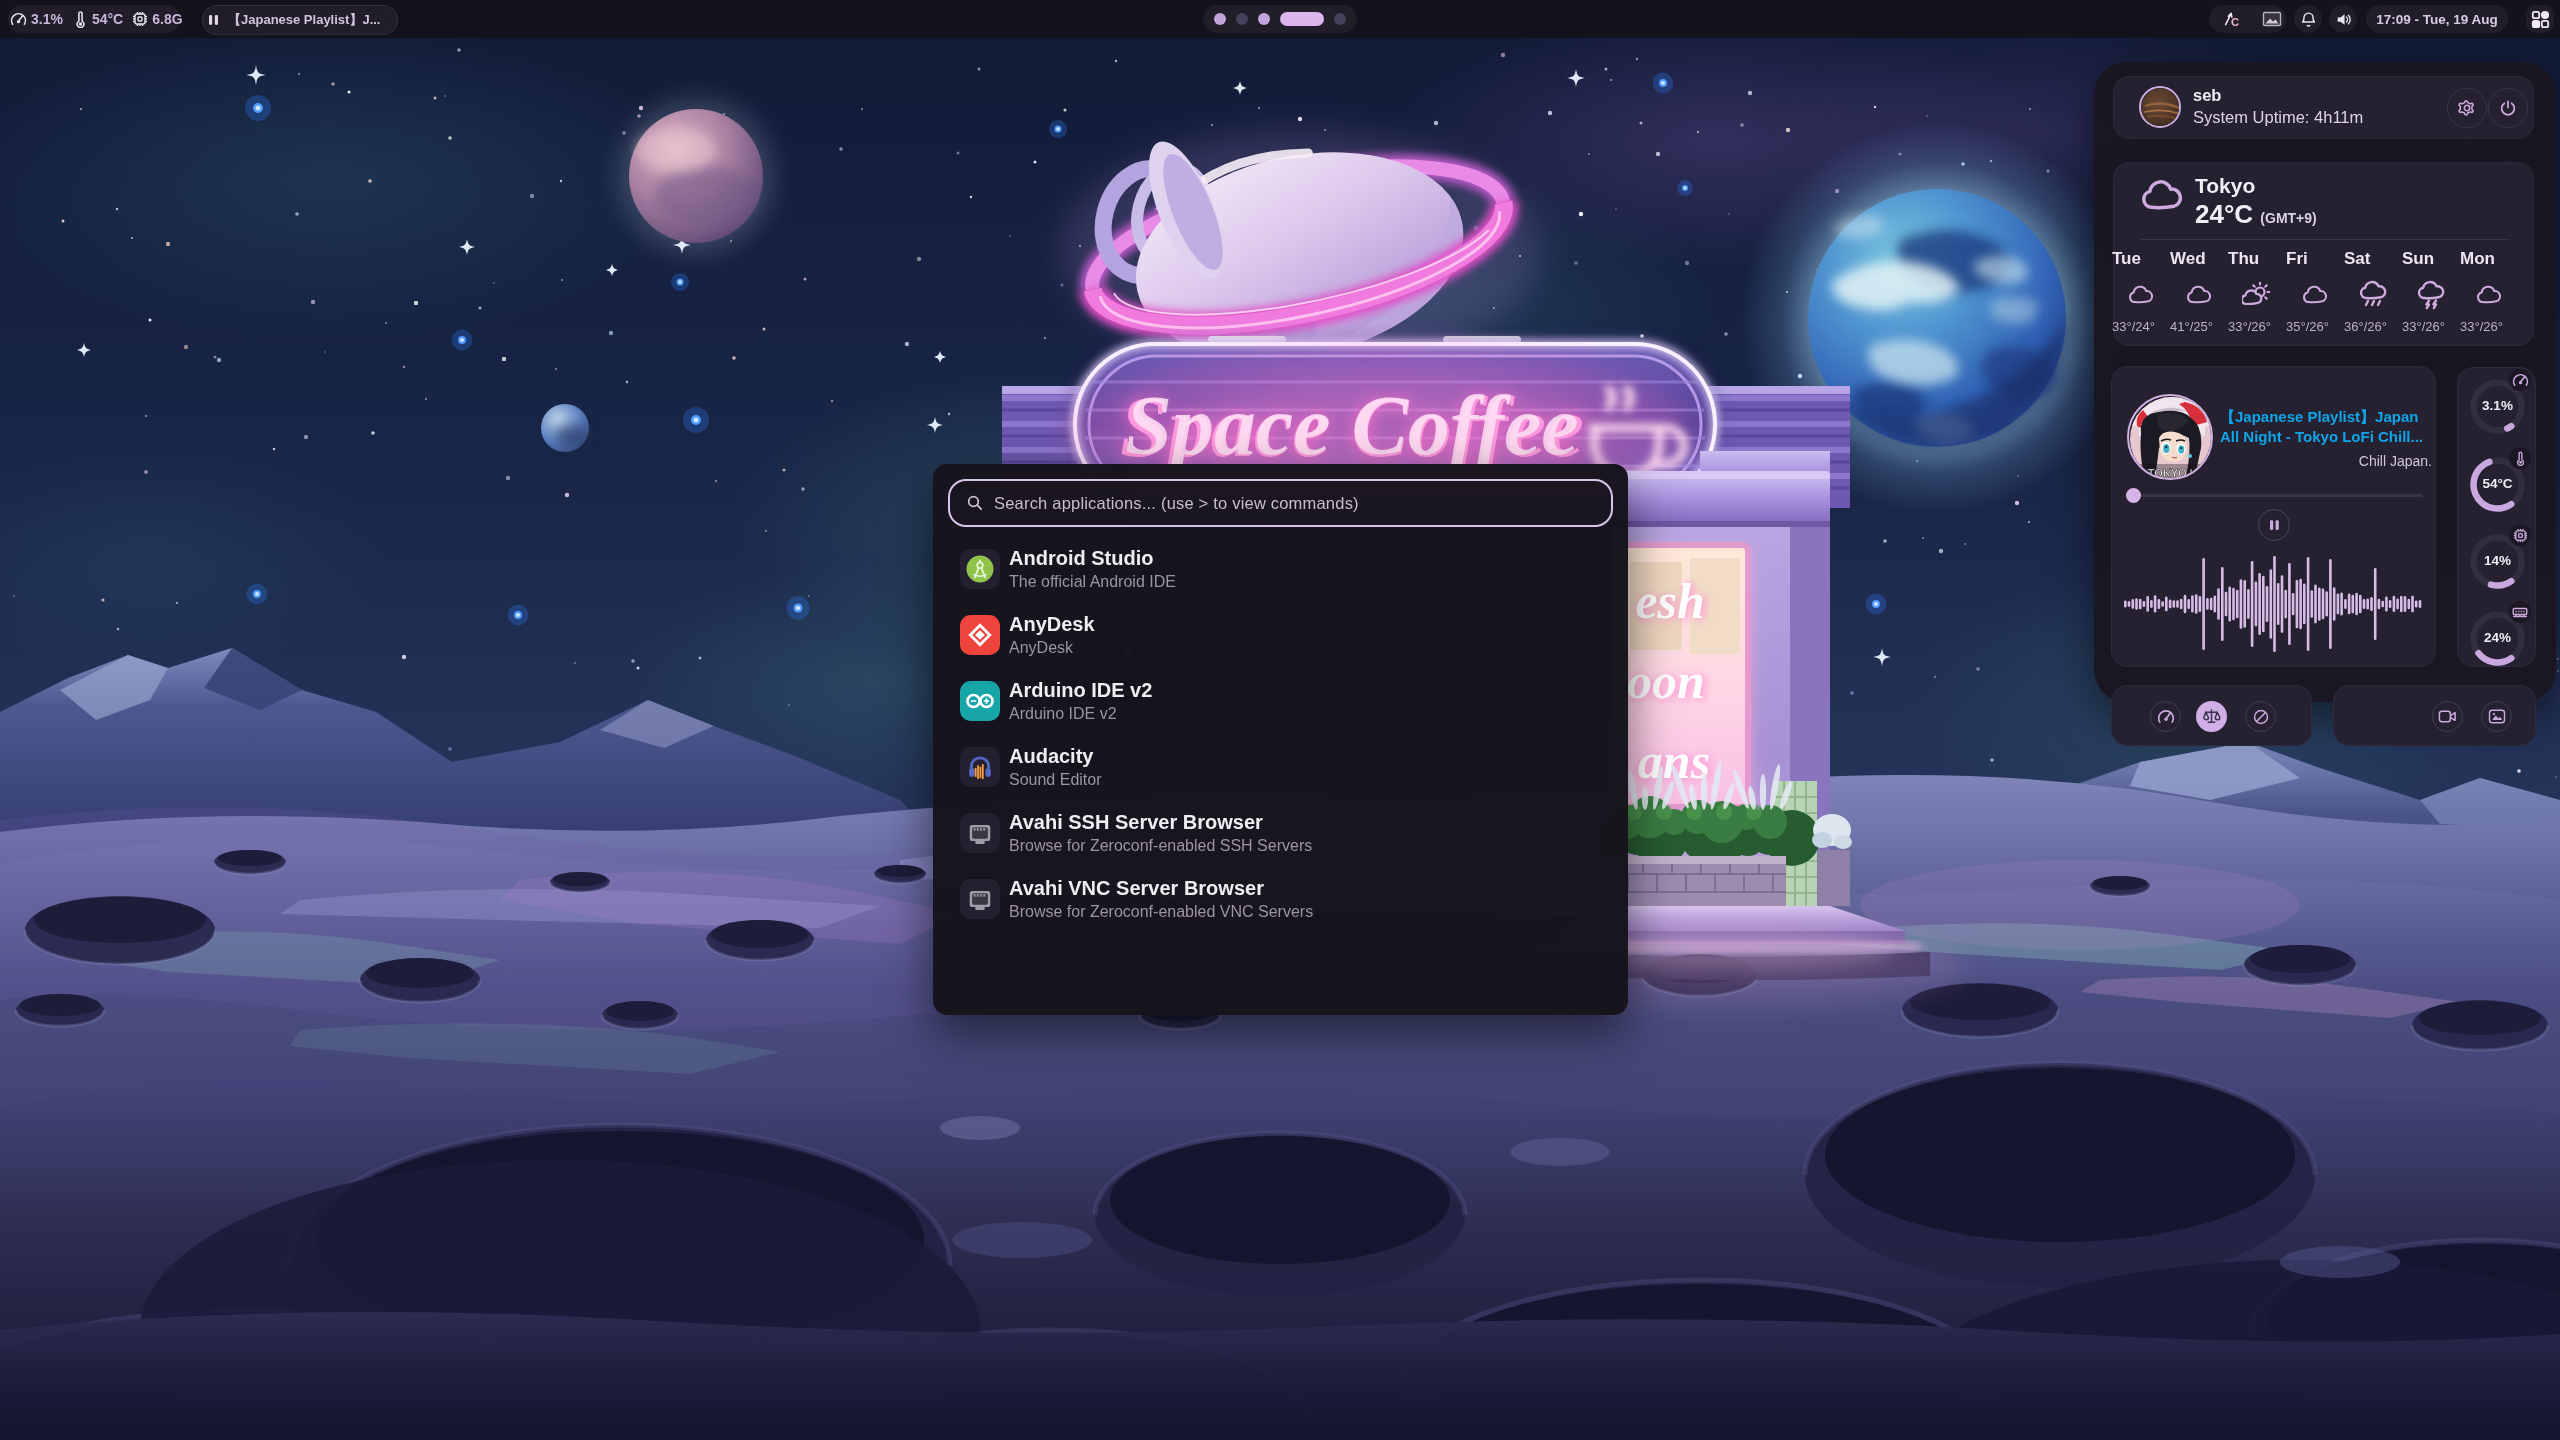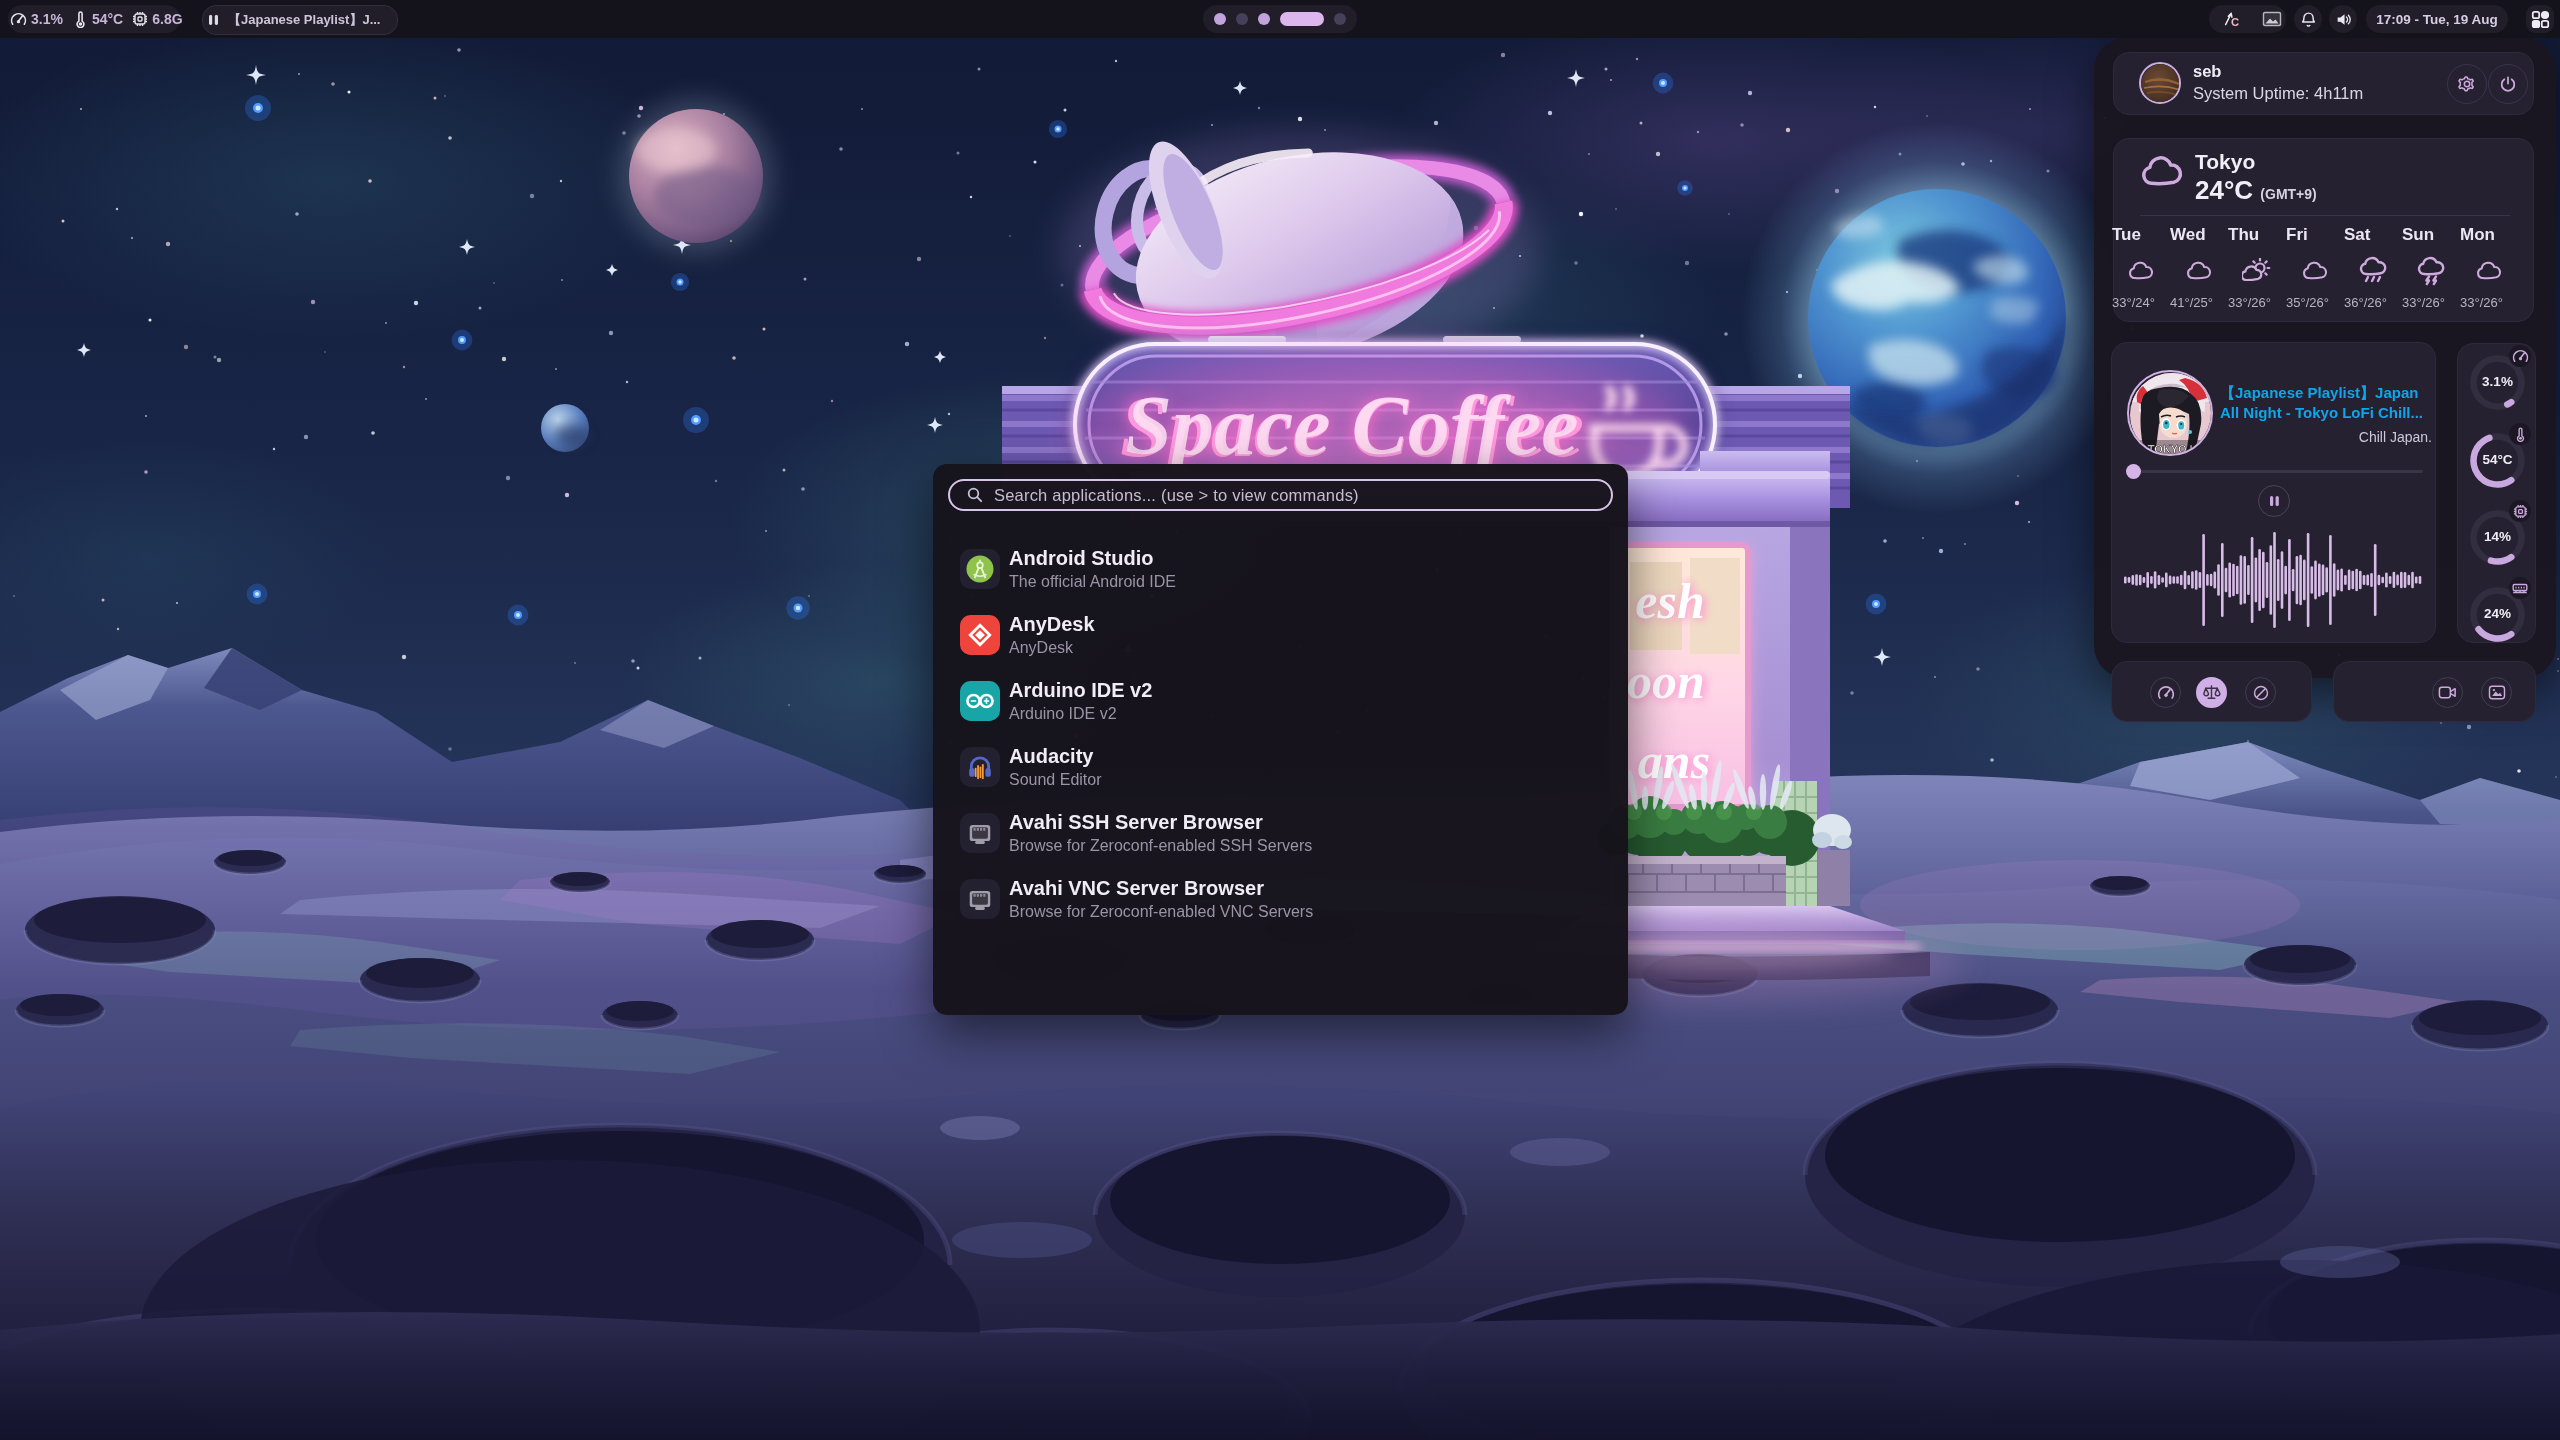--- a/index.html
+++ b/index.html
@@ -11,35 +11,35 @@
 .pic{display:inline-flex;align-items:center;margin-left:8px}
 .ptxt{font-size:14px;font-weight:bold;color:#c9b4da;margin-left:4px}
 .ptxt2{font-size:13px;font-weight:bold;color:#cfc4dc;margin-left:8px;white-space:nowrap}
 .ptxt3{font-size:13.5px;font-weight:bold;color:#d8cce4;white-space:nowrap}
 .dot{width:12px;height:12px;border-radius:50%;background:#46405a;display:inline-block}
 .dot.on{background:#c2a3dc}
 .circ{position:absolute;top:5px;width:28px;height:28px;border-radius:50%;background:#211e2a;display:flex;align-items:center;justify-content:center}
 
 
 .launcher{position:absolute;left:933px;top:464px;width:695px;height:551px;border-radius:14px;background:rgba(22,19,27,0.985);z-index:20;box-shadow:0 18px 50px rgba(0,0,0,0.55)}
-.search{position:absolute;left:15px;top:15px;width:665px;height:32px;border-radius:18px;border:2px solid #d7c4e6;display:flex;align-items:center;box-sizing:border-box;padding-left:16px;background:rgba(28,24,34,0.6)}
+.search{position:absolute;left:15px;top:15px;width:665px;height:48px;border-radius:18px;border:2px solid #d7c4e6;display:flex;align-items:center;box-sizing:border-box;padding-left:16px;background:rgba(28,24,34,0.6)}
 .searchtxt{font-size:16.5px;color:#c6bdd0;margin-left:10px;letter-spacing:0.2px}
 .rows{position:absolute;left:21px;top:74px;width:652px}
 .row{height:62px;margin-bottom:4px;border-radius:15px;display:flex;align-items:center;padding-left:6px;box-sizing:border-box}
 .row.sel{background:#c6abd8;height:66px;margin-bottom:6px}
 .ric{width:40px;height:40px;flex:0 0 40px}
 .ric svg{display:block}
 .rtxt{margin-left:9px}
 .rtitle{font-size:20px;font-weight:bold;color:#f1edf5;line-height:1.2}
 .rsub{font-size:16px;color:#9b94a6;line-height:1.25;margin-top:2px}
 .row.sel .rtitle{color:#272232}
 .row.sel .rsub{color:#3a3347}
 
 
-.sidebar{position:absolute;left:2094px;top:38px;width:462px;height:640px;border-radius:32px;background:rgba(26,22,32,0.965);z-index:25;box-shadow:0 16px 44px rgba(0,0,0,0.5)}
+.sidebar{position:absolute;left:2094px;top:62px;width:462px;height:640px;border-radius:32px;background:rgba(26,22,32,0.965);z-index:25;box-shadow:0 16px 44px rgba(0,0,0,0.5)}
 .card{position:absolute;border-radius:16px;background:#262130;border:1px solid #2f2a3b;box-sizing:border-box}
 .cbtn{position:absolute;width:40px;height:40px;border-radius:50%;border:1px solid #3a3449;display:flex;align-items:center;justify-content:center;box-sizing:border-box}
 .wcol{position:absolute;top:86px;width:58px;text-align:left}
 .wday{font-size:17px;font-weight:bold;color:#ece6f2}
 .wic{margin-top:10px;height:32px;display:flex;align-items:center;justify-content:center}
 .wtmp{margin-top:8px;font-size:13px;color:#b9b2c4}
 .gbox{position:absolute;left:0;width:79px;height:79px}
 .glabel{position:absolute;left:0;top:31px;width:79px;text-align:center;font-size:13.5px;font-weight:bold;color:#f0ecf4}
 .gico{position:absolute;right:6px;top:2px;width:22px;height:22px;border-radius:50%;background:#1b1824;display:flex;align-items:center;justify-content:center}
 .cbtn2{position:absolute;top:15px;width:31px;height:31px;border-radius:50%;border:1px solid #423c52;display:flex;align-items:center;justify-content:center;box-sizing:border-box}

